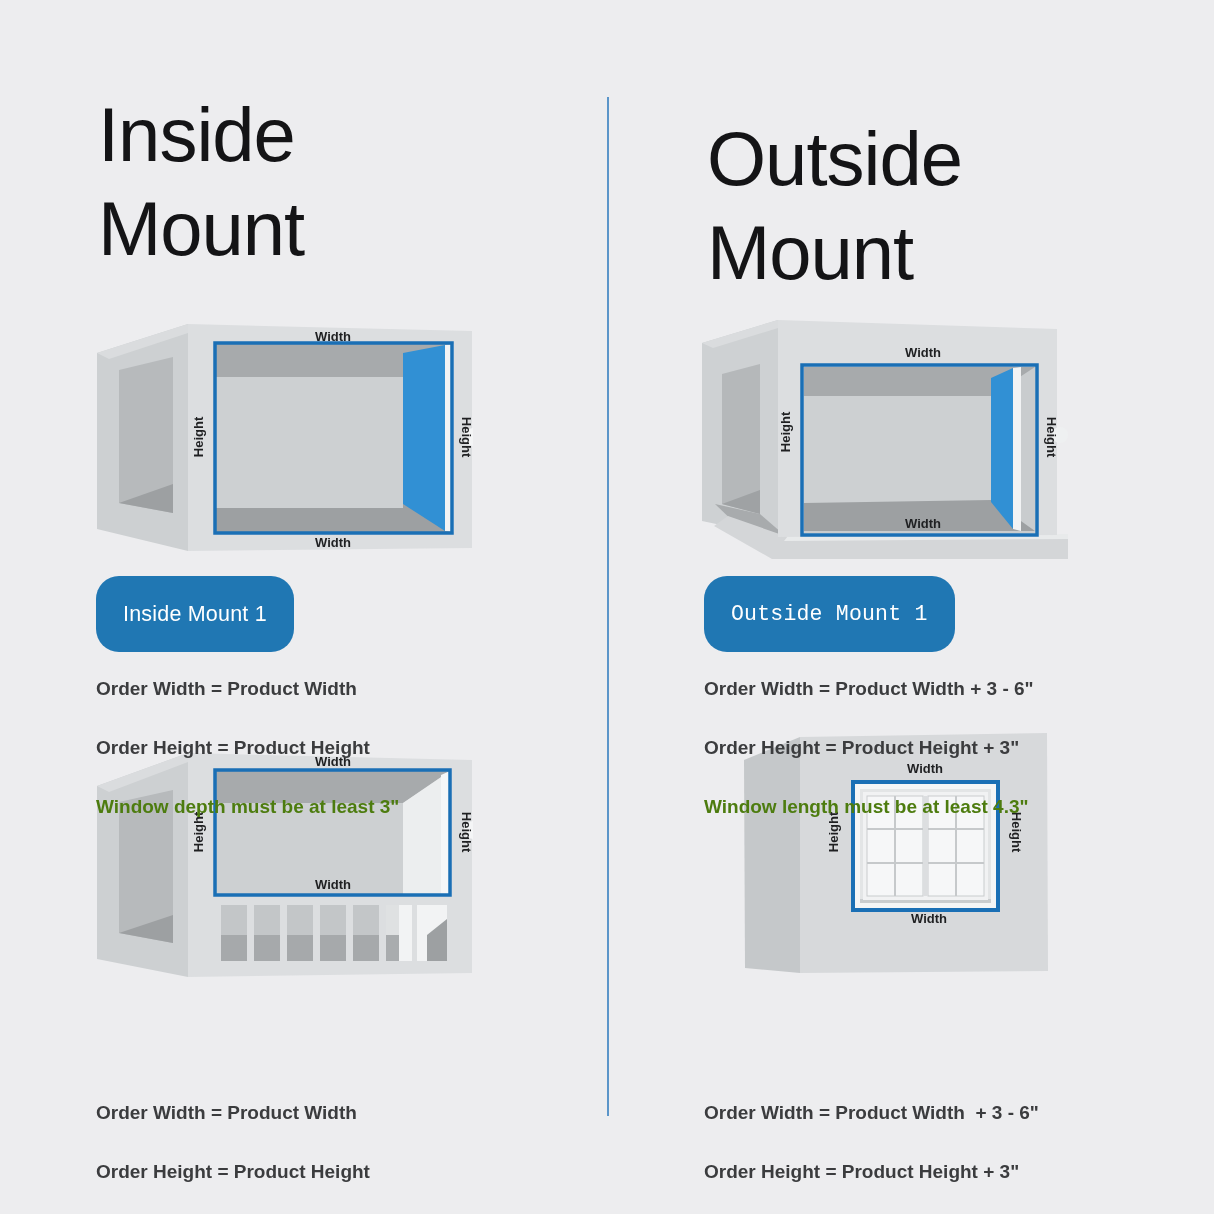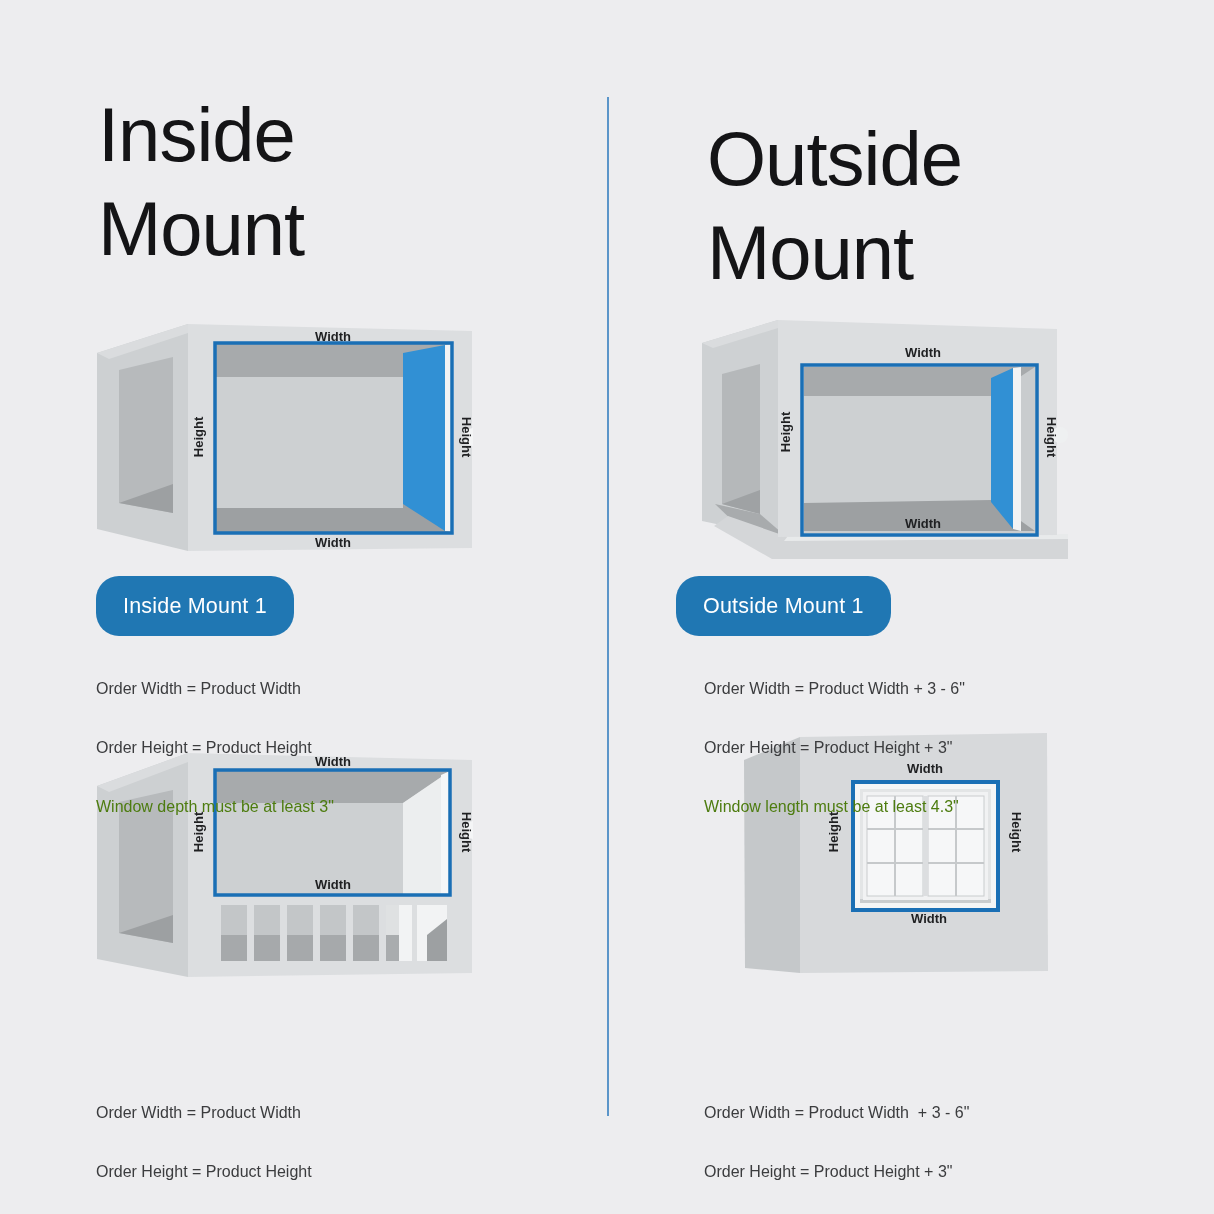--- a/index.html
+++ b/index.html
@@ -8,28 +8,28 @@
   .divider{position:absolute;left:607px;top:97px;width:2px;height:1019px;background:#5b95c9;}
   .title{position:absolute;font-size:76px;line-height:94px;font-weight:500;color:#141416;
          letter-spacing:-1px;}
   .title.t-inside{left:98px;top:88px;}
   .title.t-outside{left:707px;top:88px;margin-top:24px;}
   .diagram{position:absolute;}
   .d-im1{left:93px;top:320px;}
   .d-im2{left:93px;top:745px;}
   .d-om1{left:698px;top:318px;}
   .d-om2{left:738px;top:733px;}
-  .pill{position:absolute;height:44px;display:inline-flex;align-items:center;padding:8px 27px;
+  .pill{position:absolute;height:44px;display:inline-flex;align-items:center;padding:16px 27px;
         background:#2077b3;color:#ffffff;font-size:21.5px;letter-spacing:.2px;border-radius:23px;
         white-space:nowrap;}
   .p-im1{left:96px;top:576px;}
-  .p-om1{left:676px;top:576px;}
+  .p-om1{left:704px;top:576px;font-family:Liberation Mono, monospace;}
   .p-im2{left:96px;top:999px;}
   .p-om2{left:704px;top:999px;}
-  .spec{position:absolute;font-size:16px;line-height:19.6px;color:#3b3c3e;white-space:pre-wrap;}
+  .spec{position:absolute;font-size:19px;line-height:19.6px;color:#3b3c3e;white-space:pre-wrap;font-weight:bold;}
   .s-im1{left:96px;top:640px;}
   .s-om1{left:704px;top:640px;}
   .s-im2{left:96px;top:1064px;}
   .s-om2{left:704px;top:1064px;}
   .spec .note{color:#4d7c0f;}
   svg text{font-family:"Liberation Sans",sans-serif;font-size:13px;font-weight:600;fill:#1f2022;}
 </style>
 </head>
 <body>
 

